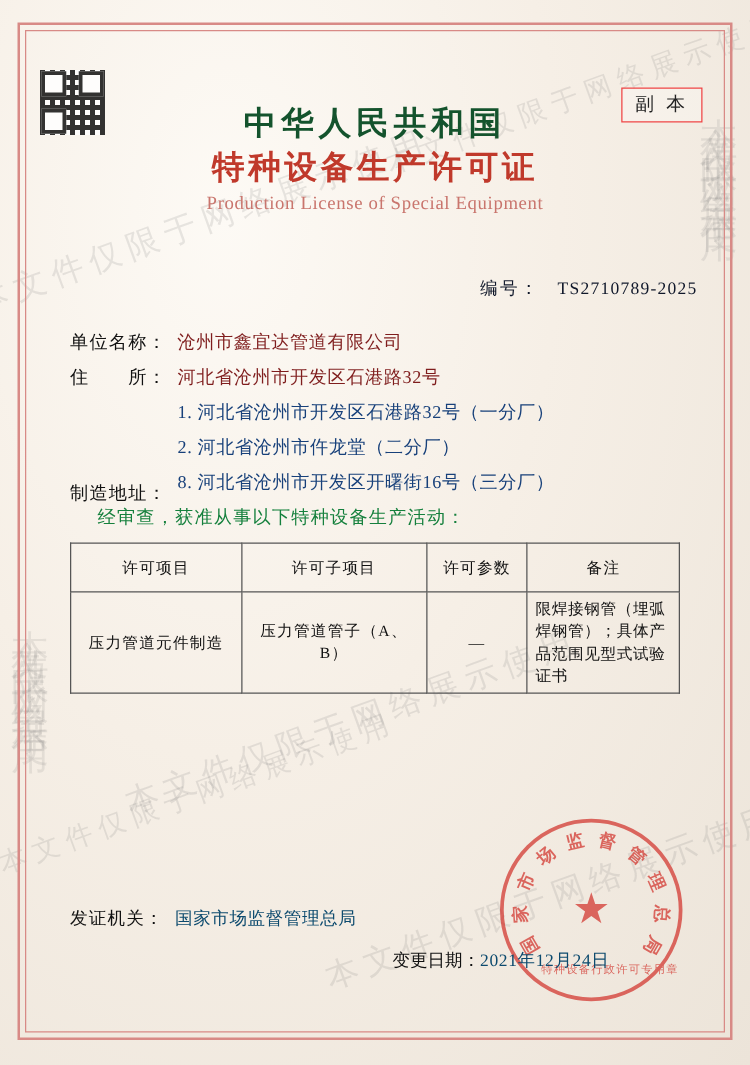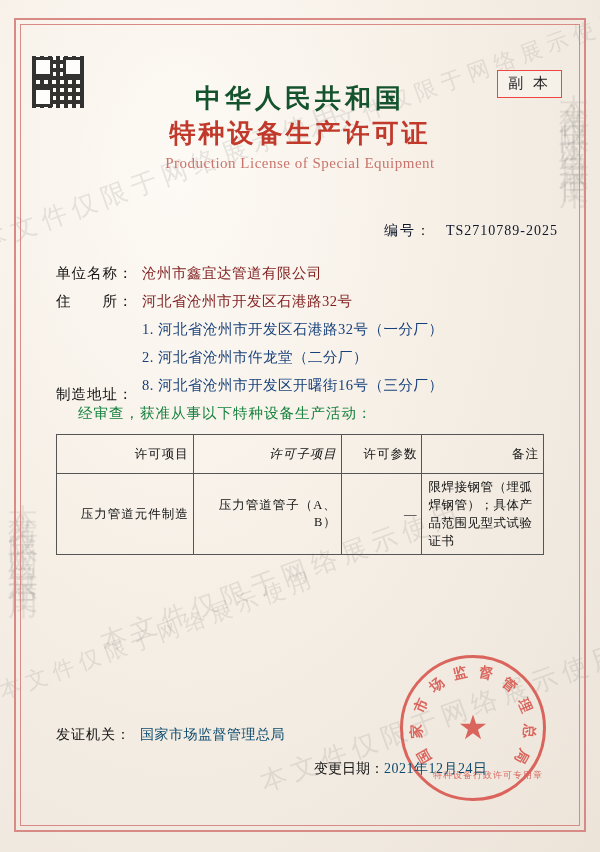--- a/index.html
+++ b/index.html
@@ -170,35 +170,35 @@
     position: absolute;
     left: 56px;
     top: 434px;
     width: 488px;
     border-collapse: collapse;
     font-size: 12.5px;
     color: #111;
   }
   table.lic th, table.lic td {
     border: 1px solid #555;
-    text-align: right;
+    text-align: center;
     vertical-align: middle;
     padding: 6px 4px;
     letter-spacing: 1px;
   }
   table.lic th { font-weight: normal; height: 26px; }
   table.lic td { height: 58px; }
   table.lic td.note {
     text-align: left;
     line-height: 18px;
     padding: 4px 6px;
     letter-spacing: 0.5px;
   }
   .col1 { width: 140px; }
-  .col2 { width: 150px; font-style: italic; }
+  .col2 { width: 150px; }
   .col3 { width: 78px; }
   .col4 { width: 120px; }
 
   .footer {
     position: absolute;
     left: 56px;
     bottom: 68px;
     font-size: 14px;
     color: #111;
     width: 500px;

